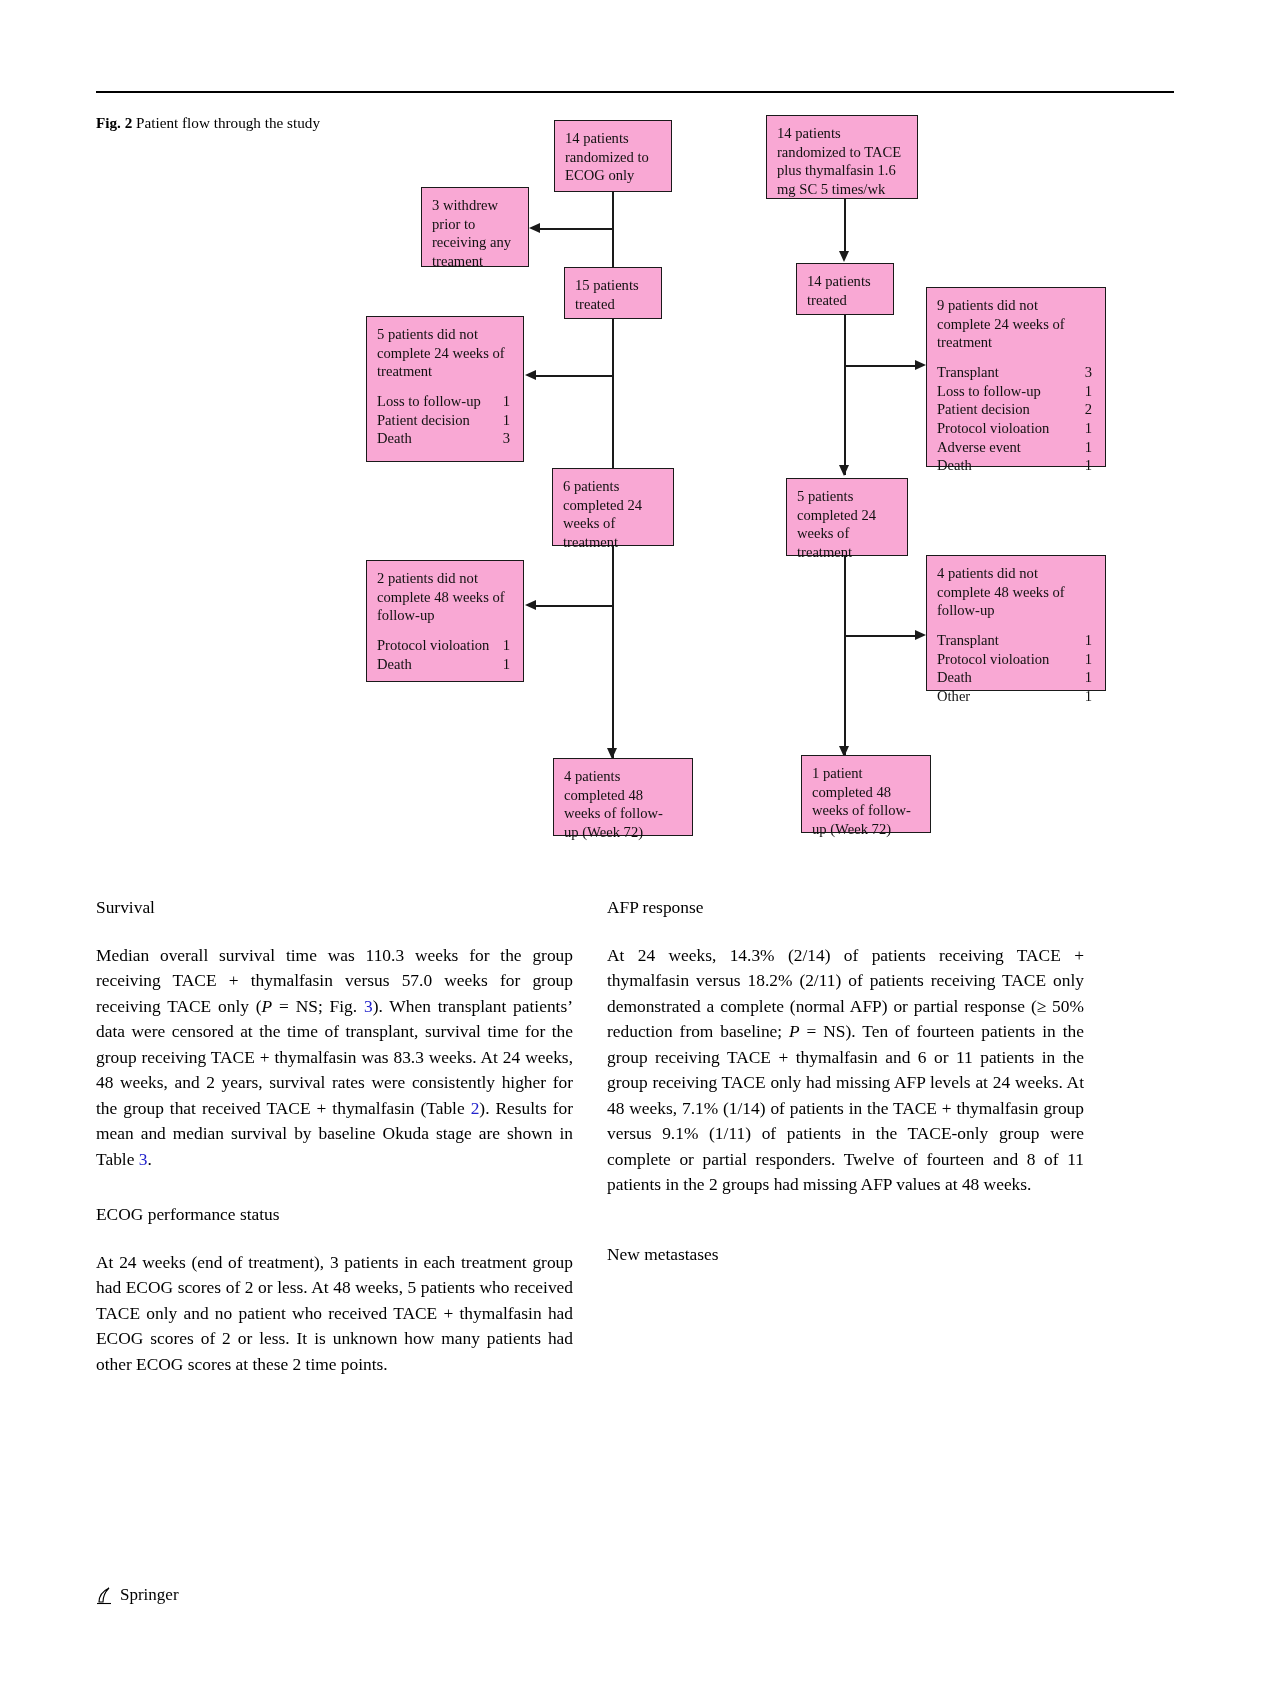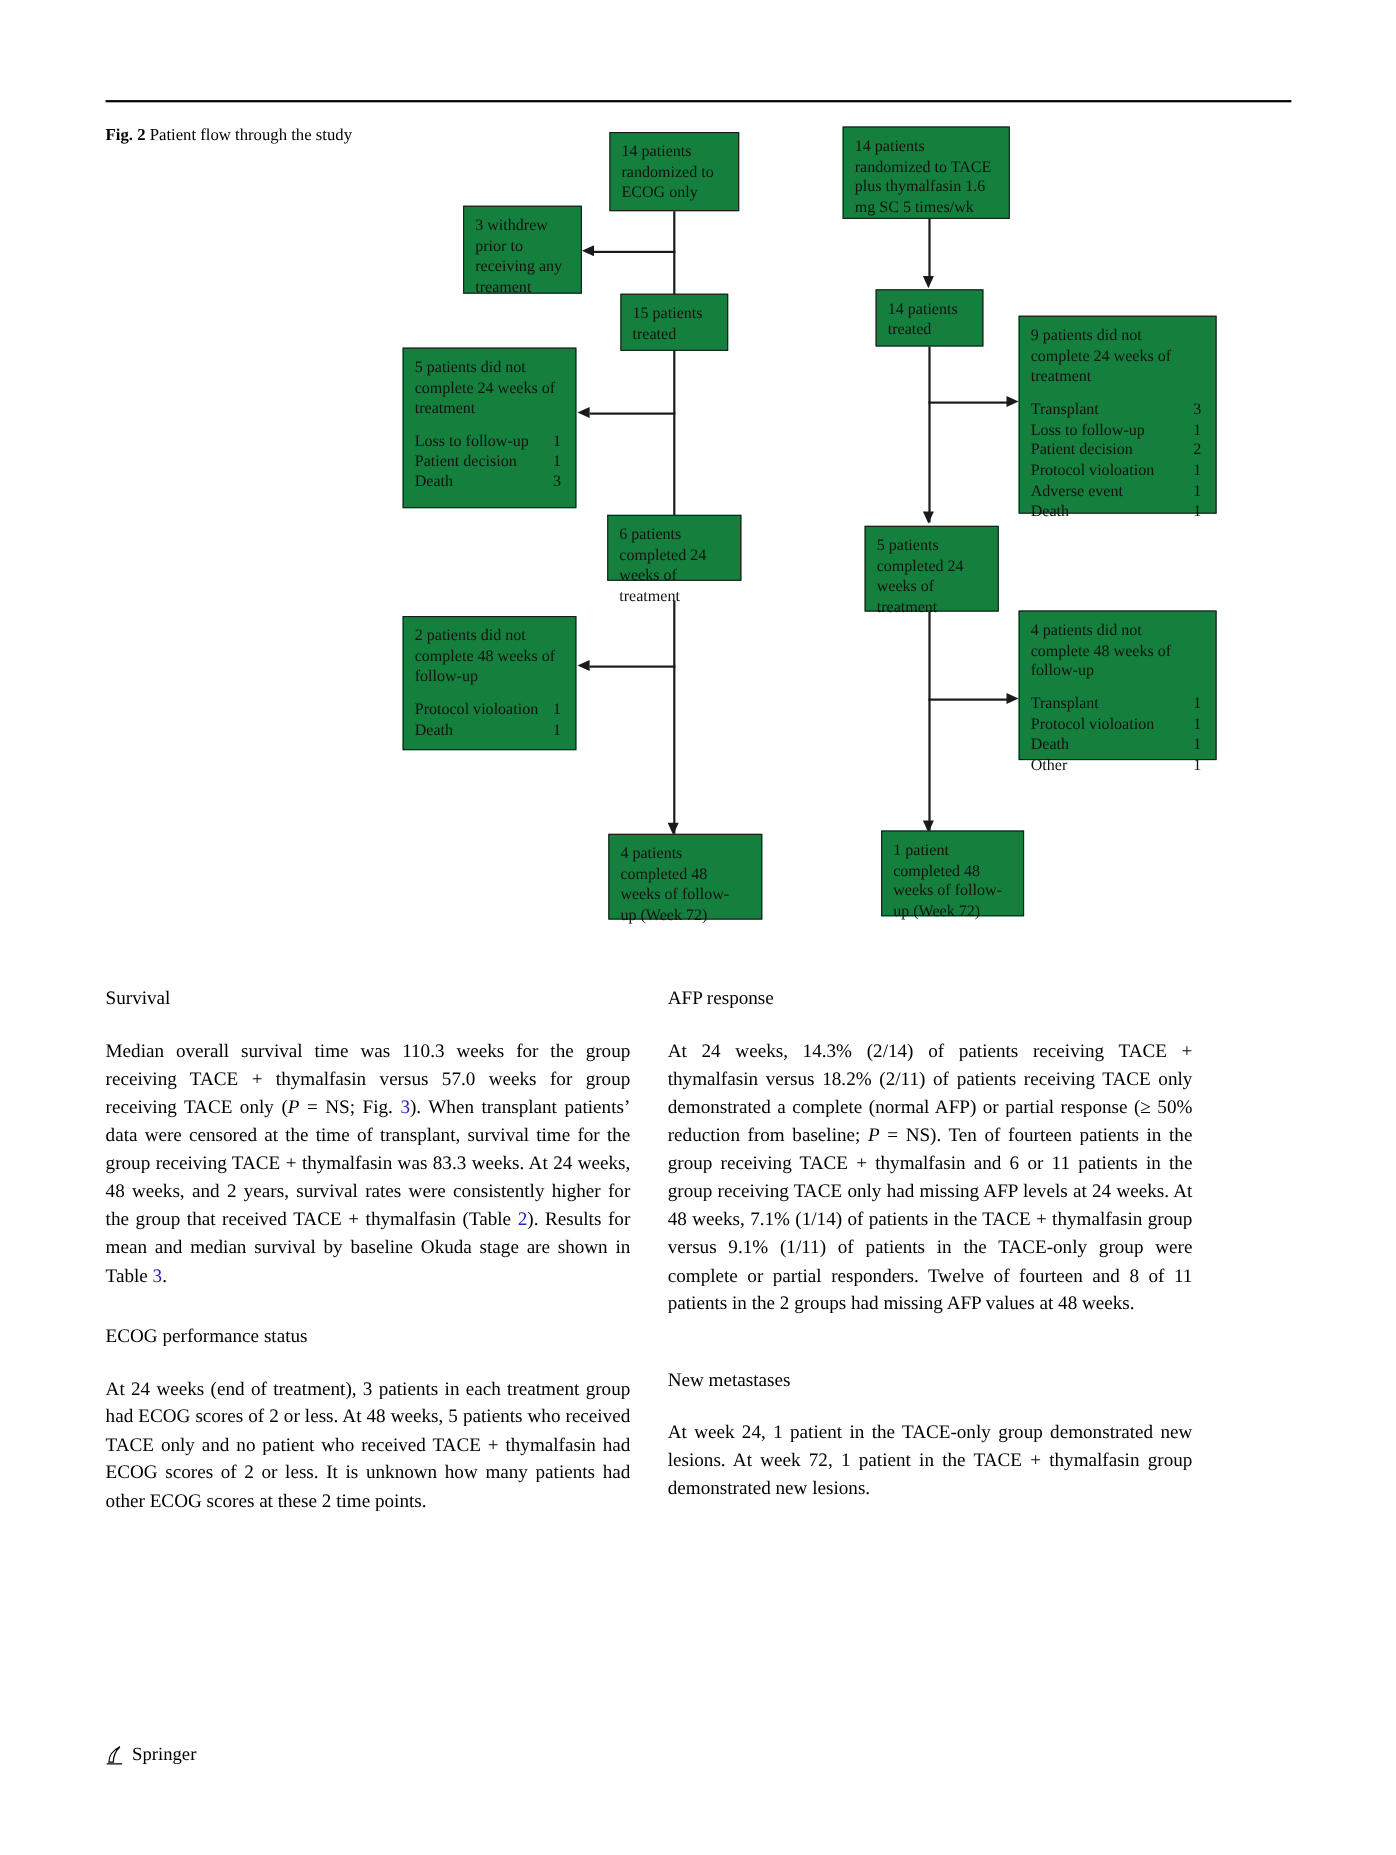--- a/index.html
+++ b/index.html
@@ -65,21 +65,21 @@
     position: absolute;
     left: 96px;
     top: 100px;
     width: 1078px;
     height: 760px;
   }
   .fbox {
     position: absolute;
     box-sizing: border-box;
     border: 1.6px solid #1a1a1a;
-    background: #15803d;
+    background: #f9a8d4;
     font-size: 14.6px;
     line-height: 1.28;
     padding: 8px 9px 6px 10px;
     color: #111;
   }
   .fbox .ln { white-space: nowrap; }
   .fbox .gap { height: 11px; }
   .fbox .row {
     position: relative;
     white-space: nowrap;
@@ -270,21 +270,21 @@
     <div class="vline" style="left:516px; top:219px; height:160px;"></div>
     <div class="hline" style="left:440px; top:275px; width:78px;"></div>
     <div class="arrow-l" style="left:429px; top:270px;"></div>
     <div class="arrow-d" style="left:511px; top:369px;"></div>
 
     <div class="vline" style="left:748px; top:215px; height:160px;"></div>
     <div class="hline" style="left:748px; top:265px; width:72px;"></div>
     <div class="arrow-r" style="left:819px; top:260px;"></div>
     <div class="arrow-d" style="left:743px; top:365px;"></div>
 
-    <div class="fbox" style="left:456px; top:368px; width:122px; height:60px;">
+    <div class="fbox" style="left:456px; top:368px; width:122px; height:78px;">
       <div class="ln">6 patients</div>
       <div class="ln">completed 24</div>
       <div class="ln">weeks of</div>
       <div class="ln">treatment</div>
     </div>
 
     <div class="fbox" style="left:690px; top:378px; width:122px; height:78px;">
       <div class="ln">5 patients</div>
       <div class="ln">completed 24</div>
       <div class="ln">weeks of</div>
@@ -360,21 +360,20 @@
     <p class="para"><span>Median overall survival time was 110.3 weeks for the group receiving TACE + thymalfasin versus 57.0 weeks for group receiving TACE only (</span><i>P</i><span> = NS; Fig. </span><a class="ref" href="#">3</a><span>). When transplant patients’ data were censored at the time of transplant, survival time for the group receiving TACE + thymalfasin was 83.3 weeks. At 24 weeks, 48 weeks, and 2 years, survival rates were consistently higher for the group that received TACE + thymalfasin (Table </span><a class="ref" href="#">2</a><span>). Results for mean and median survival by baseline Okuda stage are shown in Table </span><a class="ref" href="#">3</a><span>.</span></p>
     <h3 class="sechead">ECOG performance status</h3>
     <p class="para">At 24 weeks (end of treatment), 3 patients in each treatment group had ECOG scores of 2 or less. At 48 weeks, 5 patients who received TACE only and no patient who received TACE + thymalfasin had ECOG scores of 2 or less. It is unknown how many patients had other ECOG scores at these 2 time points.</p>
   </div>
 
   <div class="col right">
     <h3 class="sechead tight">AFP response</h3>
     <p class="para"><span>At 24 weeks, 14.3% (2/14) of patients receiving TACE + thymalfasin versus 18.2% (2/11) of patients receiving TACE only demonstrated a complete (normal AFP) or partial response (≥ 50% reduction from baseline; </span><i>P</i><span> = NS). Ten of fourteen patients in the group receiving TACE + thymalfasin and 6 or 11 patients in the group receiving TACE only had missing AFP levels at 24 weeks. At 48 weeks, 7.1% (1/14) of patients in the TACE + thymalfasin group versus 9.1% (1/11) of patients in the TACE-only group were complete or partial responders. Twelve of fourteen and 8 of 11 patients in the 2 groups had missing AFP values at 48 weeks.</span></p>
     <div class="spacer-lg"></div>
     <h3 class="sechead">New metastases</h3>
-    <p class="para">At week 24, 1 patient in the TACE-only group demonstrated new lesions. At week 72, 1 patient in the TACE + thymalfasin group demonstrated new lesions.</p>
   </div>
 
   <div class="footer">
     <span class="spr-logo">
       <svg viewBox="0 0 17 19" width="17" height="19" aria-hidden="true">
         <path d="M3 16 C3 9, 7 5, 13 2 C9 6, 7 10, 7 16 Z" fill="none" stroke="#000" stroke-width="1.1"></path>
         <path d="M1 17.5 H15" stroke="#000" stroke-width="1.1"></path>
       </svg>
     </span>
     <span>Springer</span>

